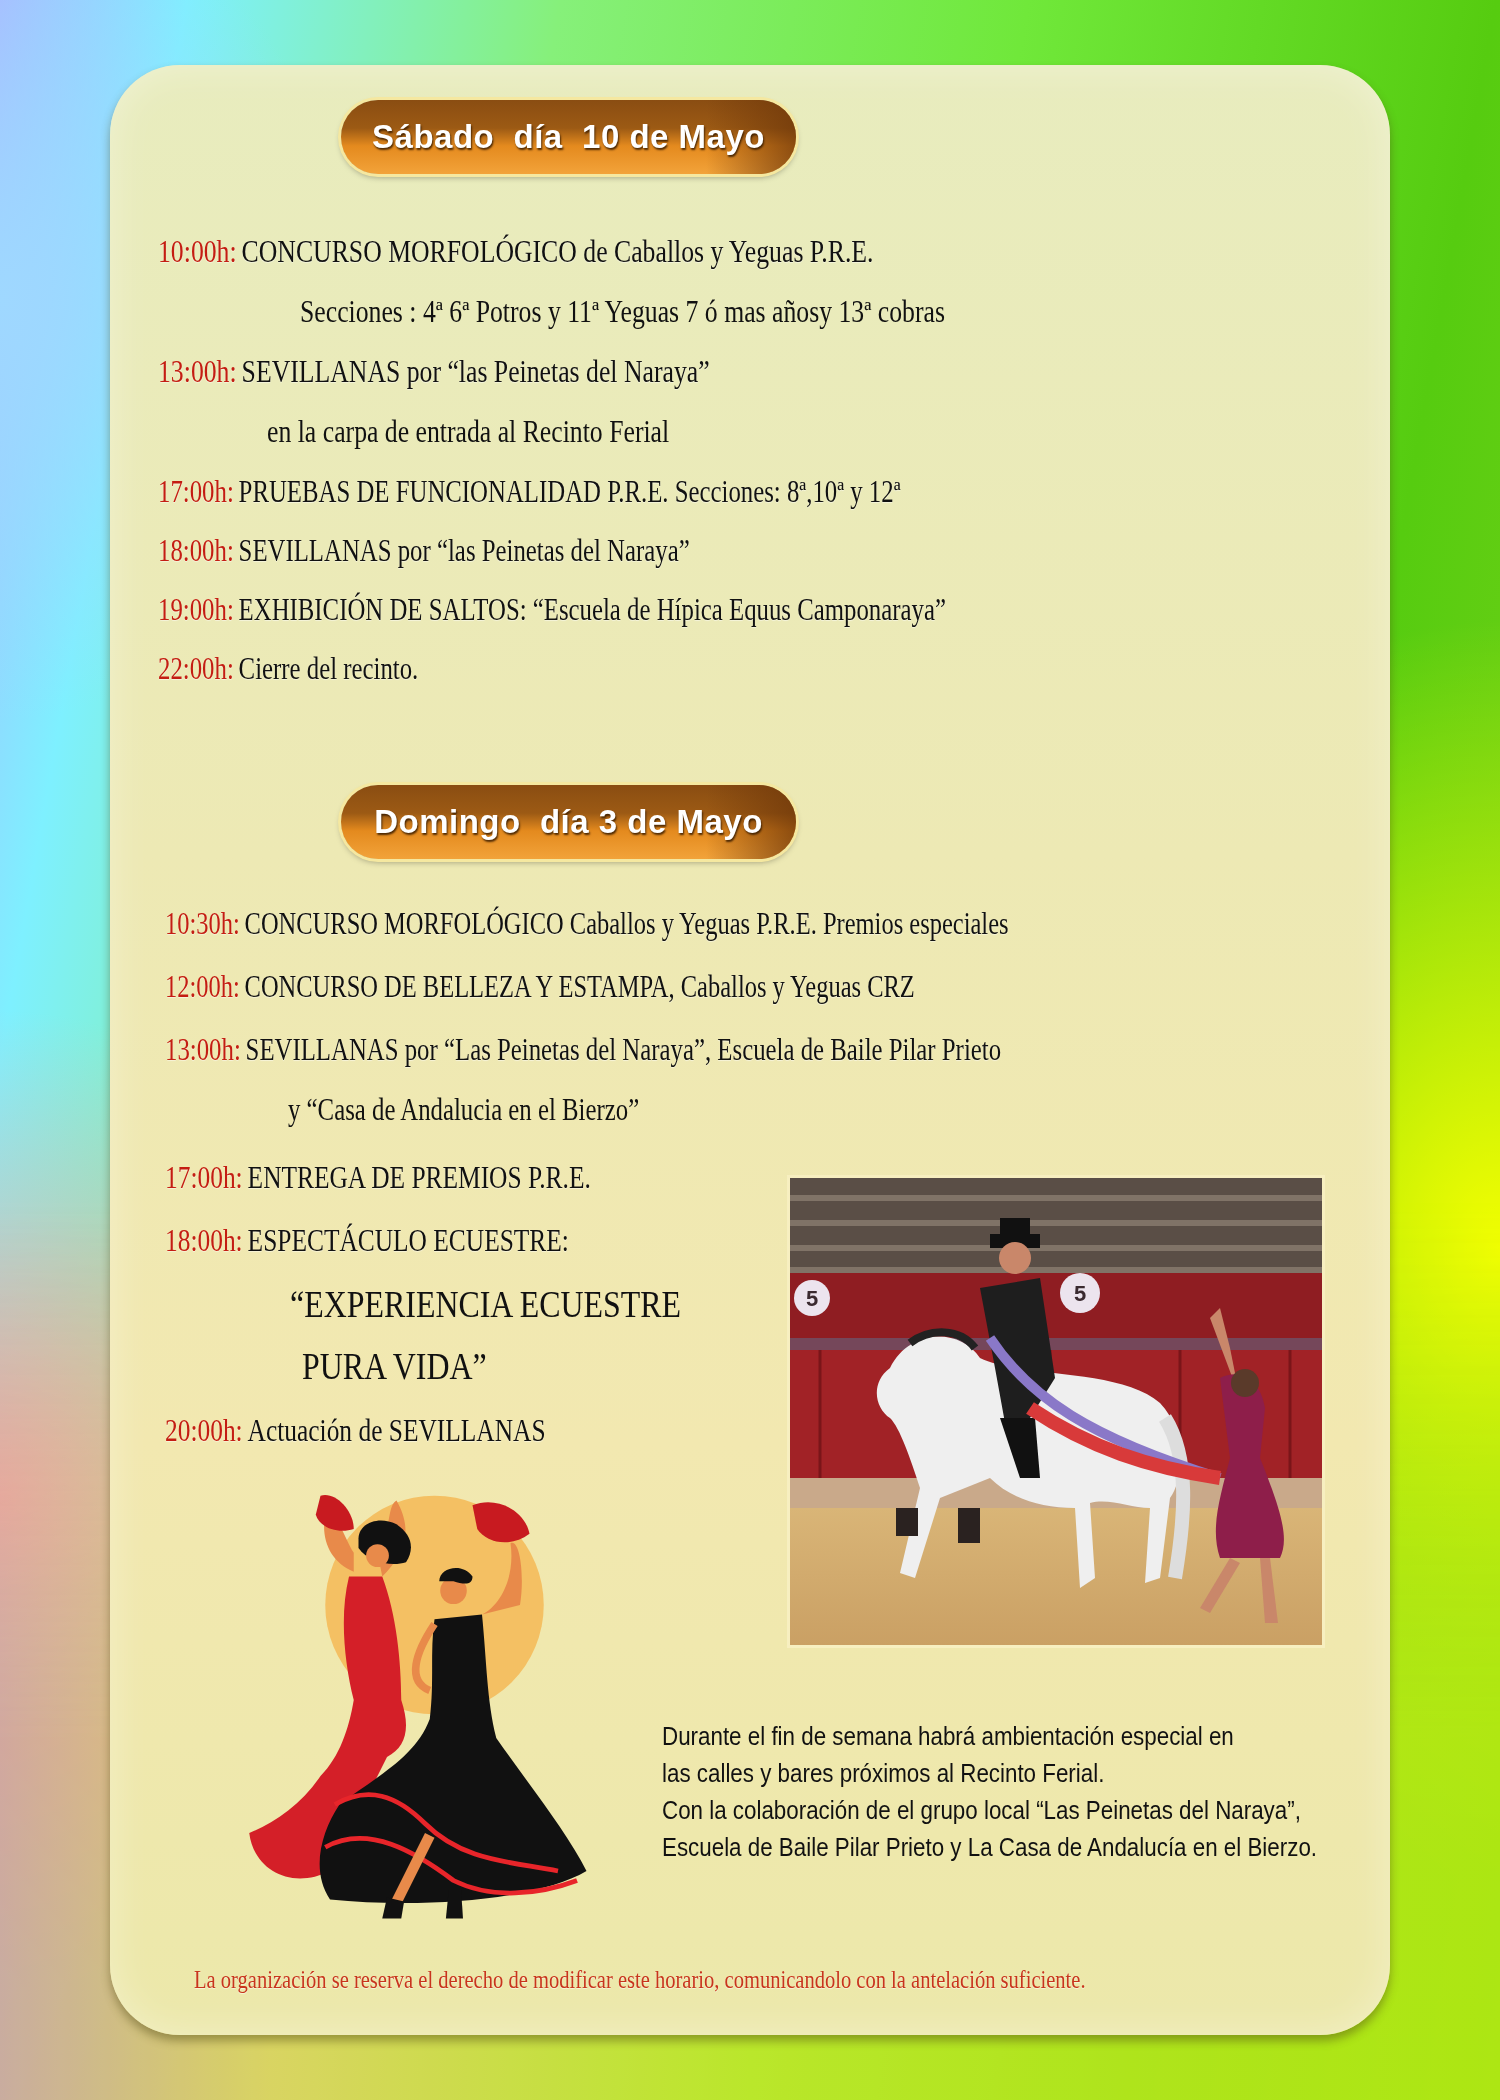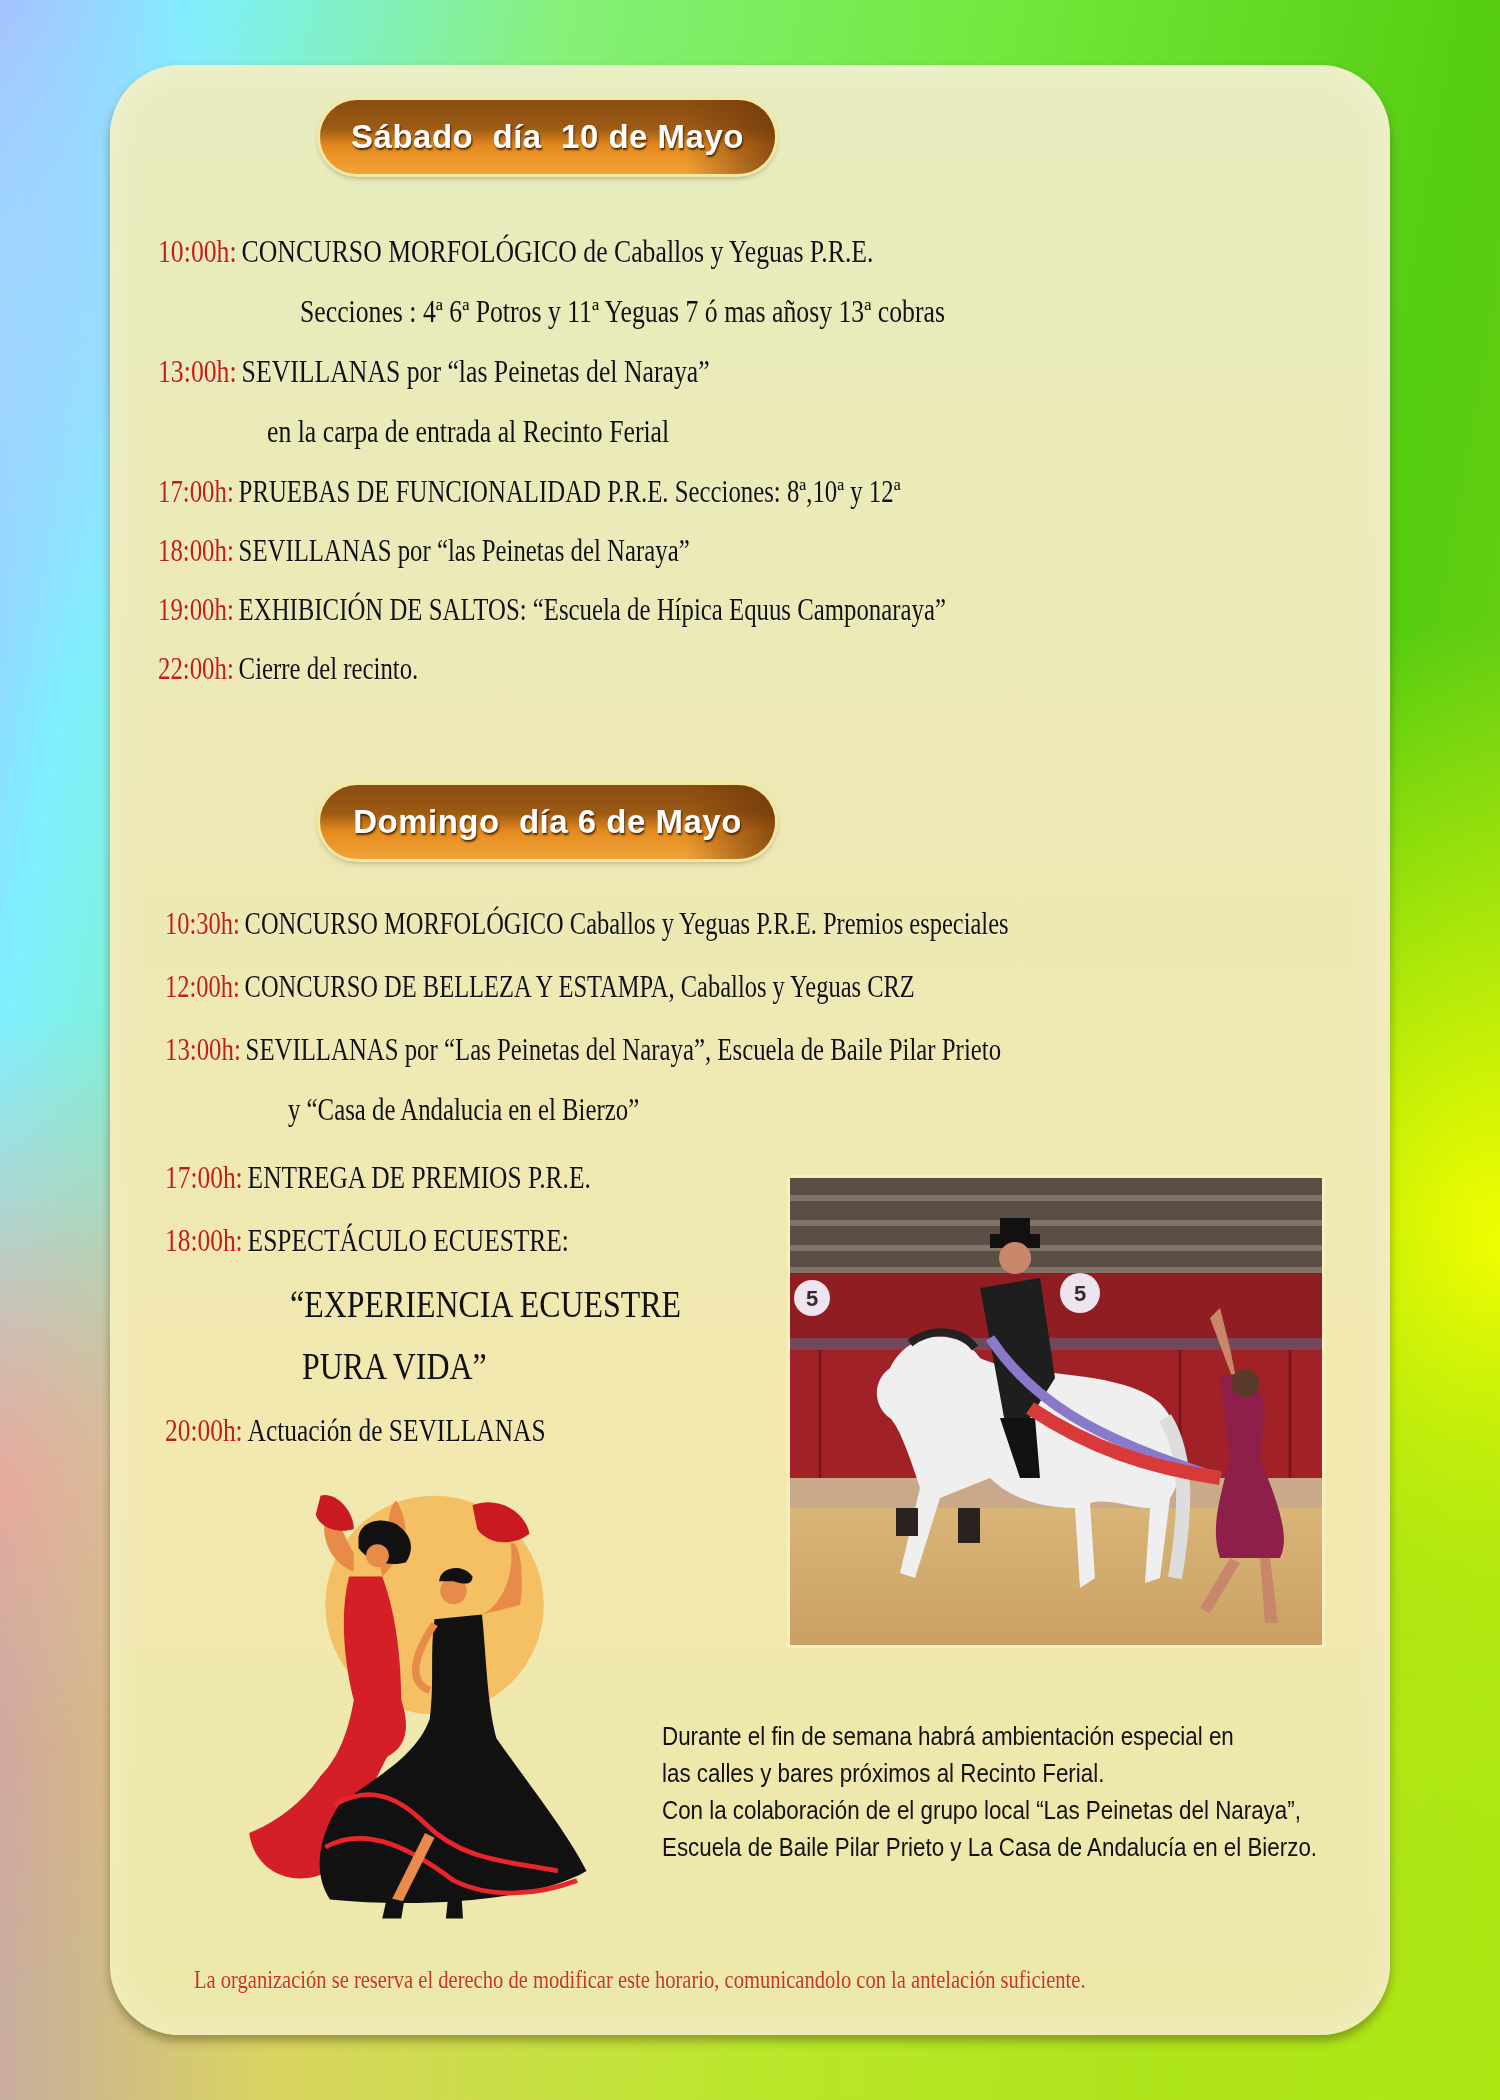--- a/index.html
+++ b/index.html
@@ -20,21 +20,21 @@
     -webkit-mask-image: linear-gradient(180deg, transparent 0%, #000 60%);
     mask-image: linear-gradient(180deg, transparent 0%, #000 60%);
   }
   .card {
     position: absolute; left: 110px; top: 65px; width: 1280px; height: 1970px;
     border-radius: 70px;
     background: linear-gradient(180deg, #e8ecbe 0%, #ede9b4 40%, #f2e8b0 70%, #ece8aa 100%);
     box-shadow: 0 6px 10px rgba(80,70,20,0.45), inset 0 0 40px rgba(255,255,255,0.35);
   }
   .day-pill {
-    position: absolute; left: 320px; width: 455px; height: 74px;
+    position: absolute; left: 341px; width: 455px; height: 74px;
     border-radius: 37px;
     background: linear-gradient(180deg, #8a4d12 0%, #9c5a14 38%, #e48a1e 62%, #f2a33a 100%);
     box-shadow: 0 0 0 3px #f5e8a0, 0 3px 6px rgba(0,0,0,0.35);
     display: flex; align-items: center; justify-content: center;
   }
   .day-pill::after {
     content: ""; position: absolute; right: 0; top: 0; width: 90px; height: 100%;
     border-radius: 0 37px 37px 0;
     background: linear-gradient(90deg, rgba(120,60,10,0) 0%, rgba(110,55,10,0.75) 100%);
   }
@@ -108,21 +108,21 @@
   <span class="time">18:00h:</span><span class="txt">SEVILLANAS por “las Peinetas del Naraya”</span>
 </div>
 <div class="sched" style="left:158px; top:592px; transform:scaleX(0.80);">
   <span class="time">19:00h:</span><span class="txt">EXHIBICIÓN DE SALTOS: “Escuela de Hípica Equus Camponaraya”</span>
 </div>
 <div class="sched" style="left:158px; top:651px; transform:scaleX(0.80);">
   <span class="time">22:00h:</span><span class="txt">Cierre del recinto.</span>
 </div>
 
 <div class="day-pill" style="top:785px;">
-  <span>Domingo  día 6 de Mayo</span>
+  <span>Domingo  día 3 de Mayo</span>
 </div>
 
 <div class="sched" style="left:165px; top:906px; transform:scaleX(0.79);">
   <span class="time">10:30h:</span><span class="txt">CONCURSO MORFOLÓGICO  Caballos y Yeguas P.R.E. Premios especiales</span>
 </div>
 <div class="sched" style="left:165px; top:969px; transform:scaleX(0.79);">
   <span class="time">12:00h:</span><span class="txt">CONCURSO DE BELLEZA Y ESTAMPA, Caballos y Yeguas CRZ</span>
 </div>
 <div class="sched" style="left:165px; top:1032px; transform:scaleX(0.80);">
   <span class="time">13:00h:</span><span class="txt">SEVILLANAS por “Las Peinetas del Naraya”, Escuela de Baile Pilar Prieto</span>

